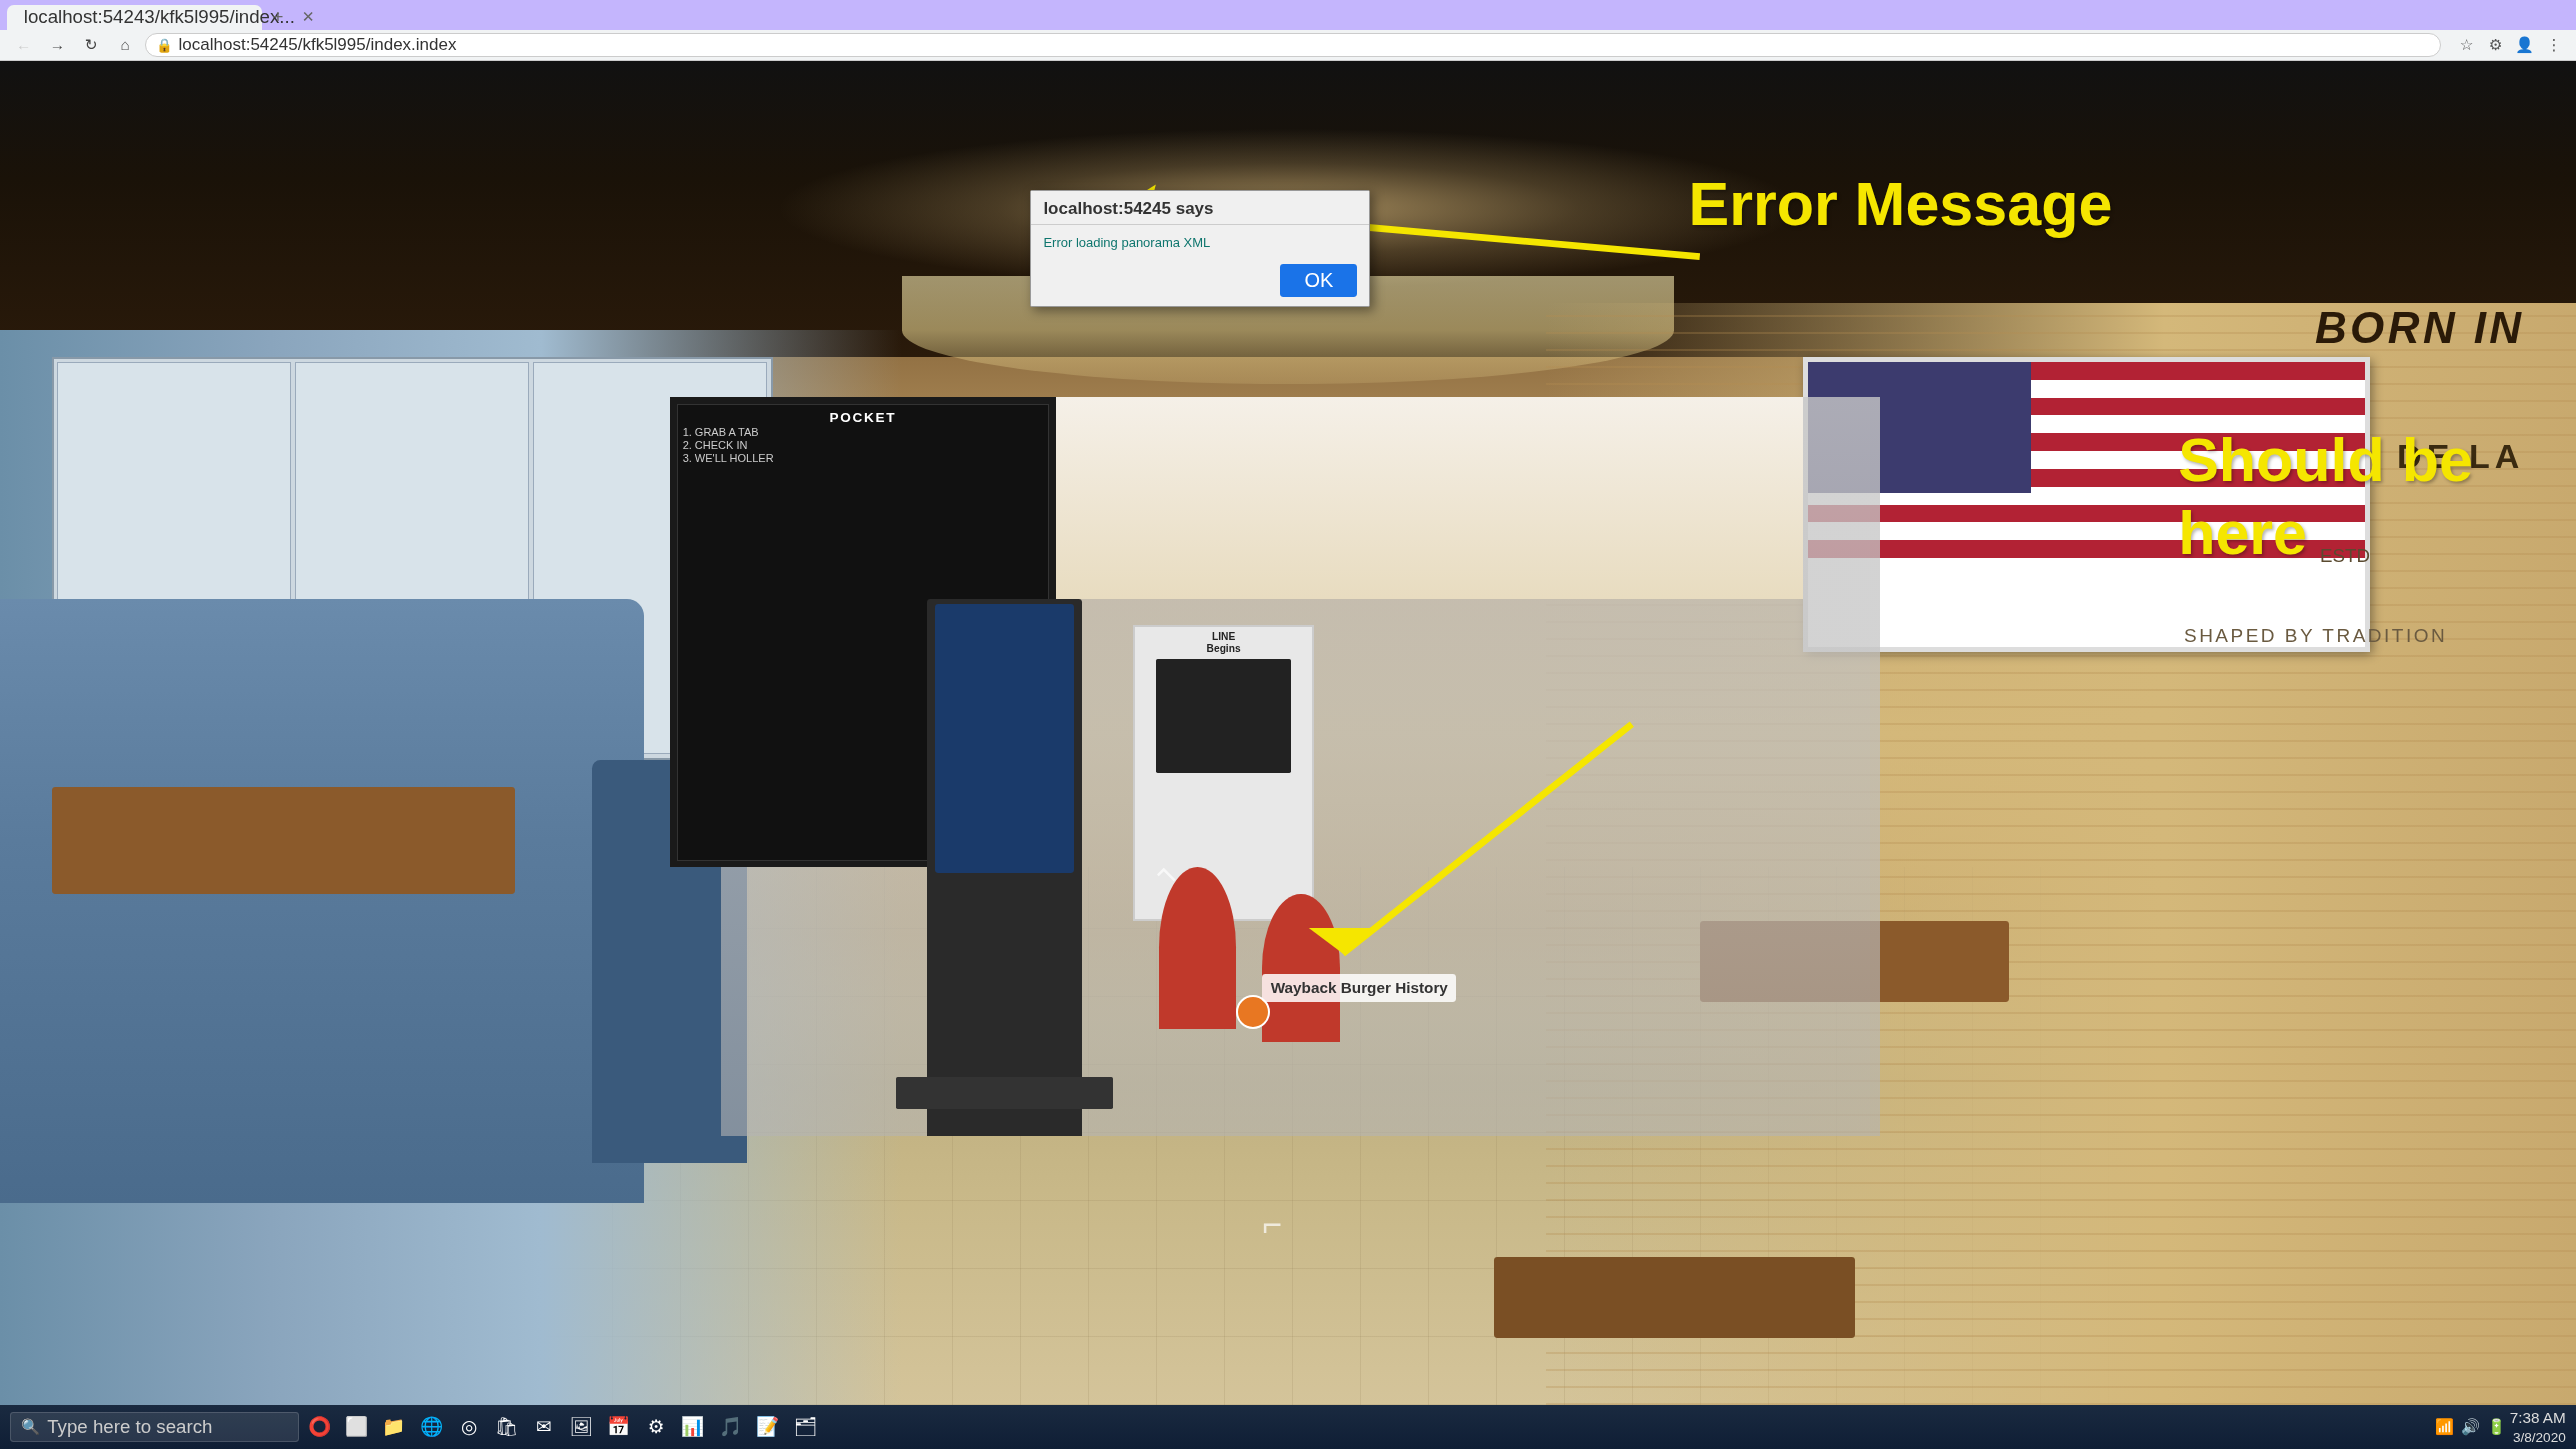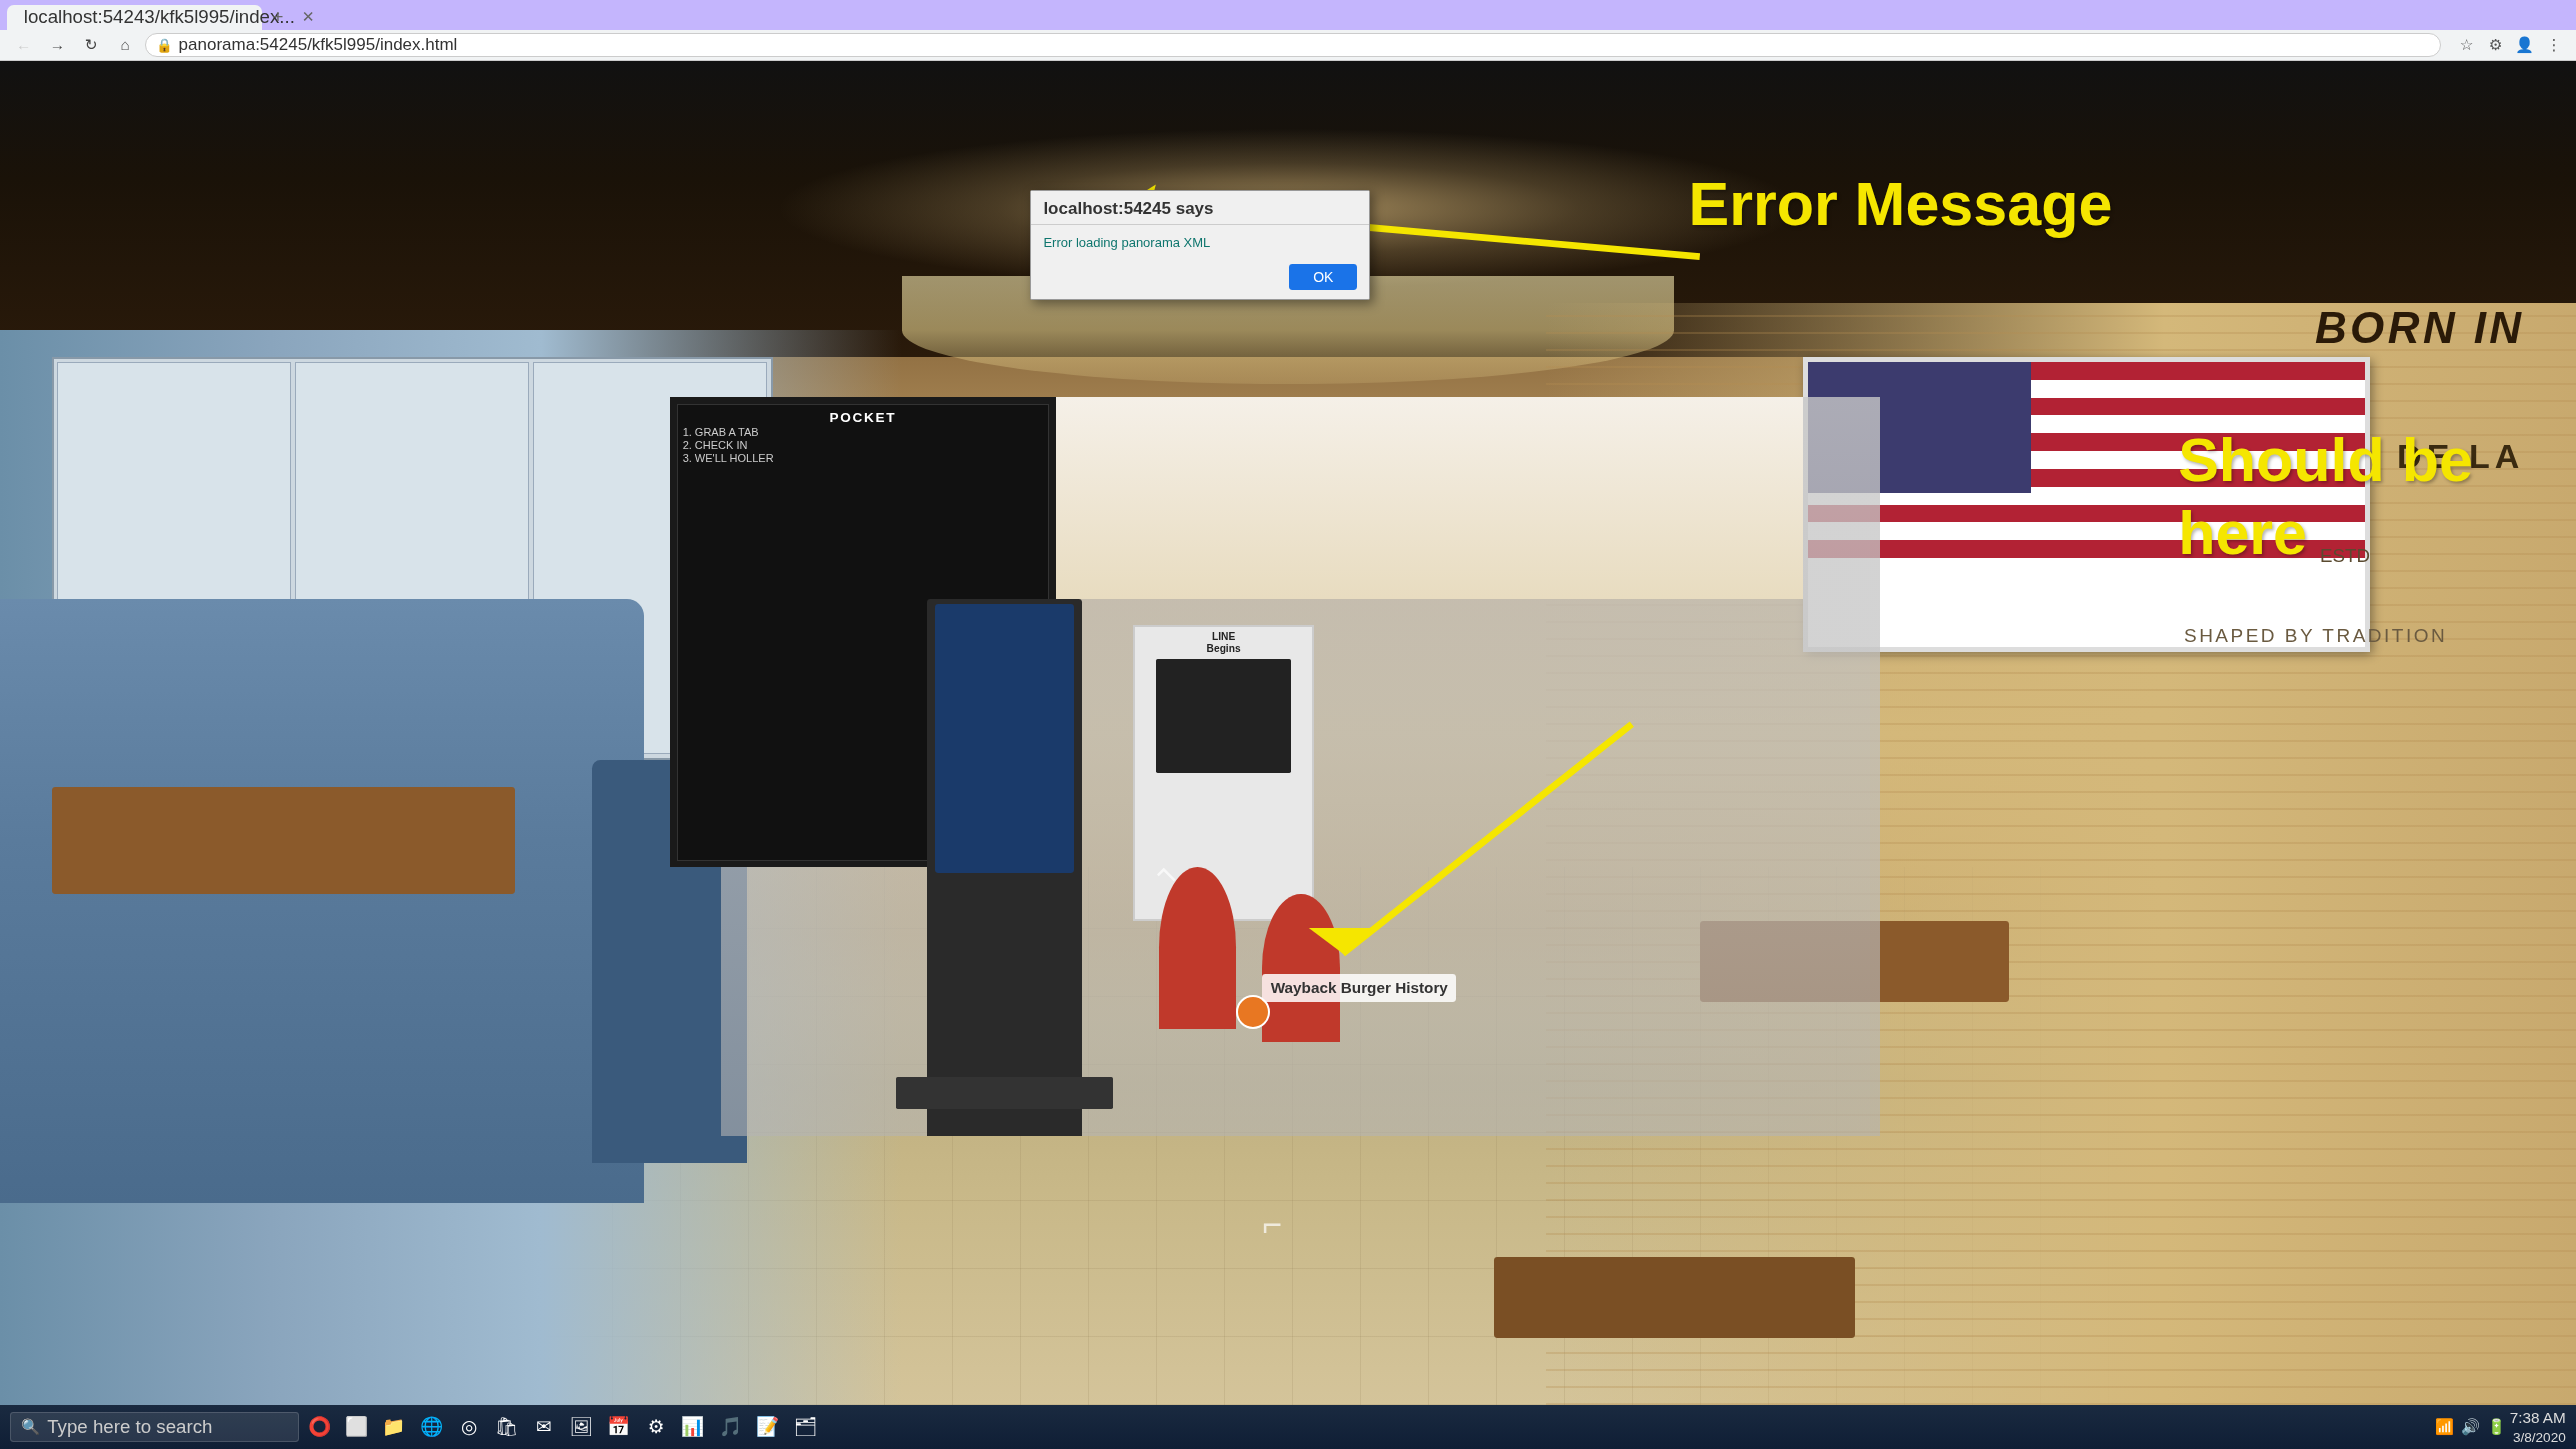--- a/index.html
+++ b/index.html
@@ -511,21 +511,21 @@
       padding: 5.1px 12px 8.5px;
       display: flex;
       justify-content: flex-end;
     }
     .modal-ok-btn {
       background: #1a73e8;
       color: #fff;
       border: none;
       border-radius: 3.4px;
       padding: 5.1px 24px;
-      font-size: 14px;
+      font-size: 20px;
       cursor: pointer;
       font-weight: 500;
     }
 
     
     .annotation-layer {
       position: absolute;
       top: 0;
       left: 0;
       width: 100%;
@@ -690,21 +690,21 @@
       <span>→</span>
     </div>
     <div class="nav-btn">
       <span>↻</span>
     </div>
     <div class="nav-btn">
       <span>⌂</span>
     </div>
     <div class="address-bar">
       <span class="lock-icon">🔒</span>
-      <span class="address-text">panorama:54245/kfk5l995/index.html</span>
+      <span class="address-text">localhost:54245/kfk5l995/index.index</span>
     </div>
     <div class="browser-action-icons">
       <div class="browser-action-icon">☆</div>
       <div class="browser-action-icon">⚙</div>
       <div class="browser-action-icon">👤</div>
       <div class="browser-action-icon">⋮</div>
     </div>
   </div>
 </div>
 

